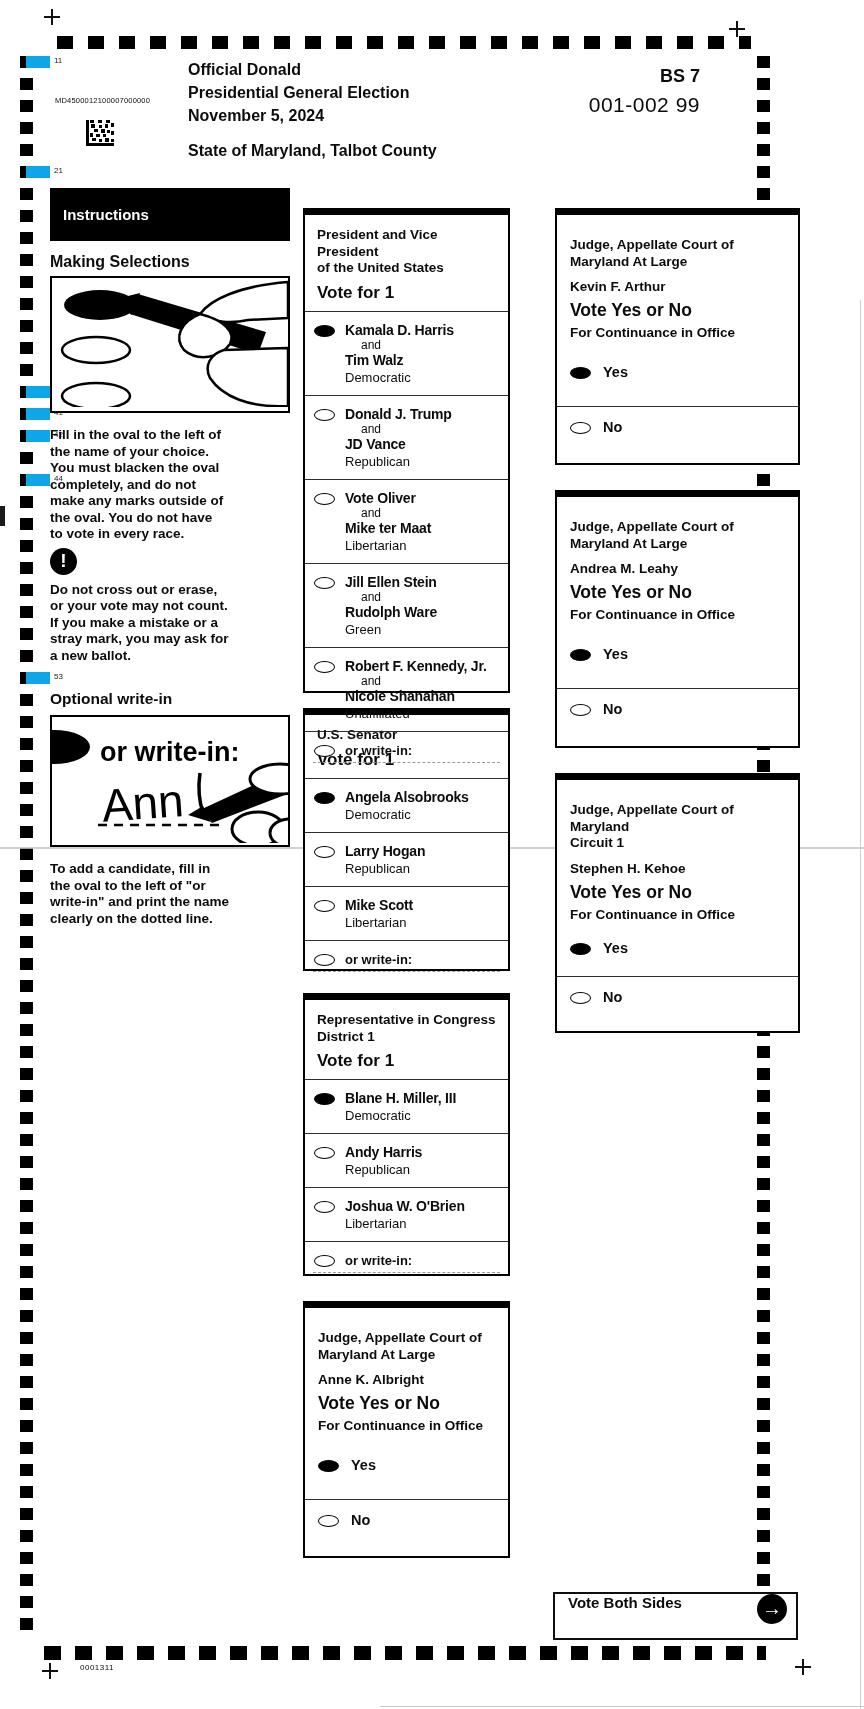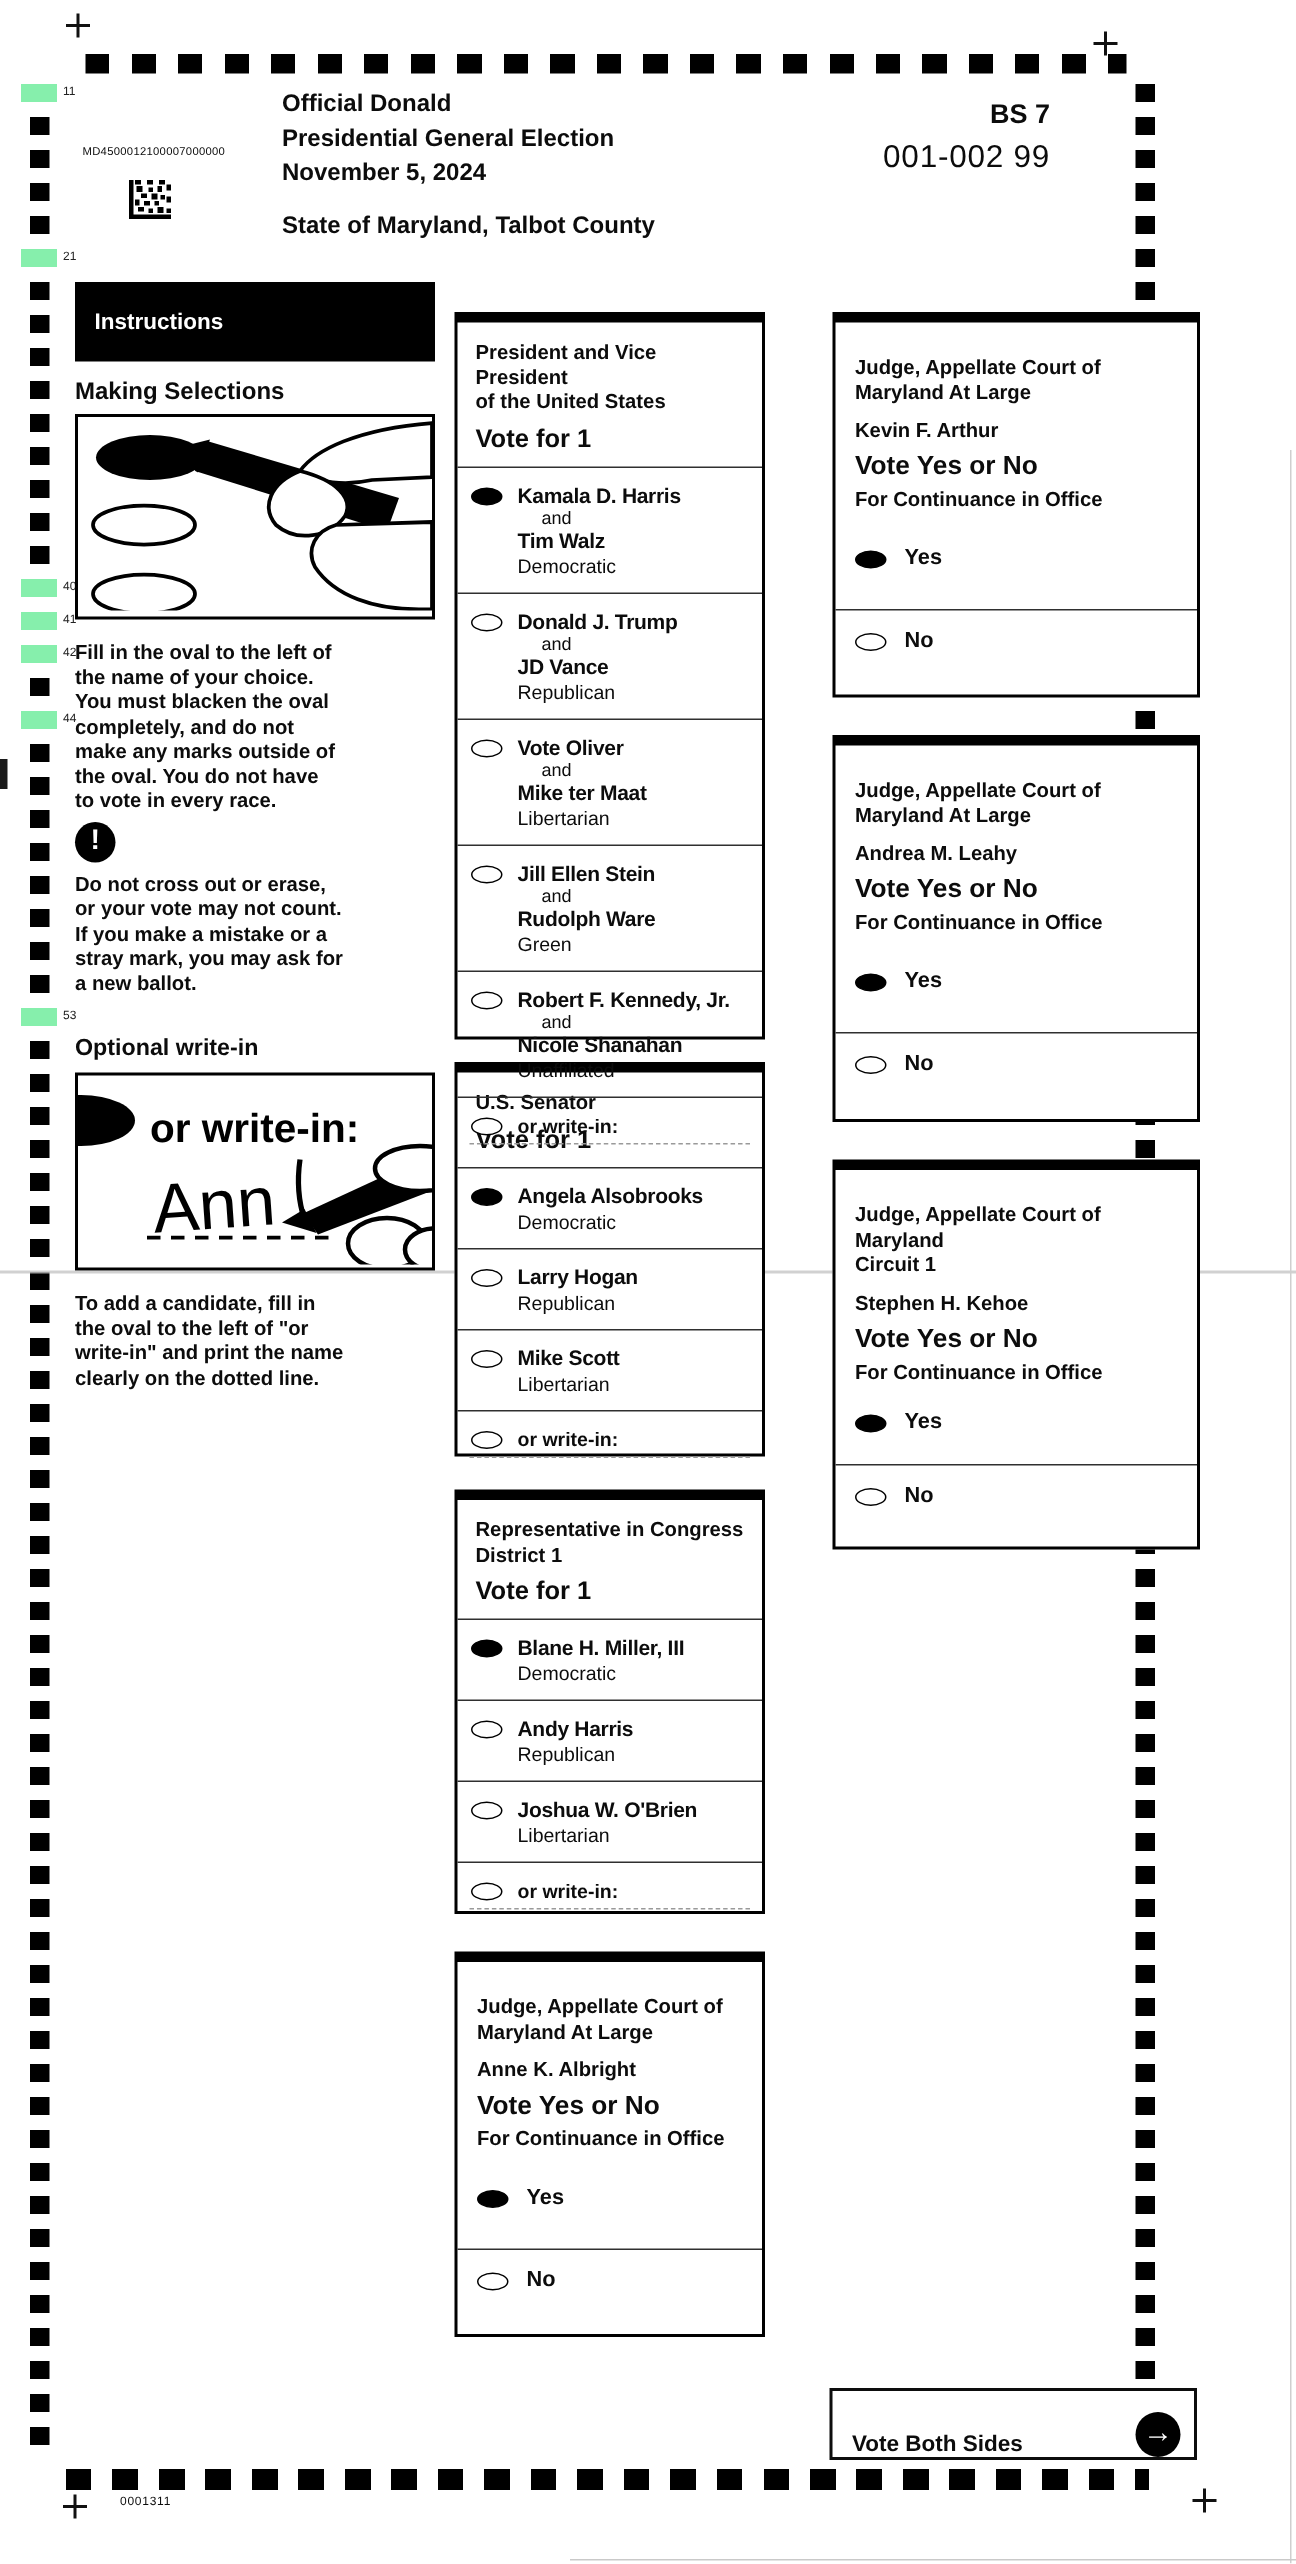--- a/index.html
+++ b/index.html
@@ -7,21 +7,21 @@
     width:864px;height:1709px;position:relative;background:#fff;
     font-family:"Liberation Sans",sans-serif;color:#0c0c0c;overflow:hidden;
     -webkit-font-smoothing:antialiased;
   }
   
   .tmarks{position:absolute;background:#000;}
   .tmarks-top{left:57px;top:36px;width:694px;height:13px;background:repeating-linear-gradient(90deg,#000 0 16px,transparent 16px 31px);}
   .tmarks-bottom{left:44px;top:1646px;width:722px;height:14px;background:repeating-linear-gradient(90deg,#000 0 17px,transparent 17px 31px);}
   .tmarks-left{left:20px;top:56px;width:13px;height:1578px;background:repeating-linear-gradient(180deg,#000 0 12px,transparent 12px 22px);}
   .tmarks-right{left:757px;top:56px;width:13px;height:1580px;background:repeating-linear-gradient(180deg,#000 0 12px,transparent 12px 22px);}
-  .lmark{position:absolute;left:14px;width:24px;height:12px;background:#86efac;}
+  .lmark{position:absolute;left:26px;width:24px;height:12px;background:#0ea5e9;}
   .lmark-num{position:absolute;left:28px;top:0;font-size:8px;color:#222;}
   .reg-cross{position:absolute;width:16px;height:16px;}
   .reg-cross::before{content:"";position:absolute;left:0;right:0;top:7px;height:2px;background:#111;}
   .reg-cross::after{content:"";position:absolute;top:0;bottom:0;left:7px;width:2px;background:#111;}
   
   .scanline{position:absolute;left:0;top:847px;width:864px;height:2px;background:#c6c6c6;opacity:.8;}
   .edge-right{position:absolute;left:860px;top:300px;width:1px;height:1409px;background:#cfcfcf;}
   .edge-bottom{position:absolute;left:380px;top:1706px;width:484px;height:1px;background:#c9c9c9;}
   .blot{position:absolute;left:0;top:506px;width:5px;height:20px;background:#1a1a1a;}
   
@@ -61,21 +61,21 @@
   .j-head{padding:22px 4px 0 13px;}
   .j-title,.j-sub{font-weight:bold;font-size:13.5px;line-height:16.5px;white-space:pre-line;}
   .j-sub:empty{display:none;}
   .j-name{font-weight:bold;font-size:13.5px;margin-top:9px;}
   .j-vote{font-weight:bold;font-size:17.5px;margin-top:6px;}
   .j-office{font-weight:bold;font-size:13.5px;margin-top:4px;white-space:nowrap;}
   .j-yes{display:flex;gap:12px;padding:24px 13px 26px;}
   .j-no{display:flex;gap:12px;padding:12px 13px;border-top:1.5px solid #2f2f2f;flex:1;}
   .j-opt{font-weight:bold;font-size:14.5px;line-height:16px;}
   
-  .vbs{position:absolute;left:553px;top:1592px;width:245px;height:48px;border:2px solid #0d0d0d;box-sizing:border-box;display:flex;align-items:flex-end;padding:0 9px 0 13px;background:#fff;}
+  .vbs{position:absolute;left:553px;top:1592px;width:245px;height:48px;border:2px solid #0d0d0d;box-sizing:border-box;display:flex;align-items:flex-start;padding:0 9px 0 13px;background:#fff;}
   .vbs-label{font-weight:bold;font-size:15px;flex:1;}
   .vbs-arrow{width:30px;height:30px;border-radius:50%;background:#000;color:#fff;text-align:center;line-height:29px;font-size:20px;font-weight:bold;}
   .sheet-num{position:absolute;left:80px;top:1663px;font-size:8px;letter-spacing:.5px;}
 </style>
 </head>
 <body>
 
 <div class="reg-cross" style="left:44px;top:9px;"></div>
 <div class="reg-cross" style="left:729px;top:21px;"></div>
 <div class="reg-cross" style="left:42px;top:1663px;"></div>

